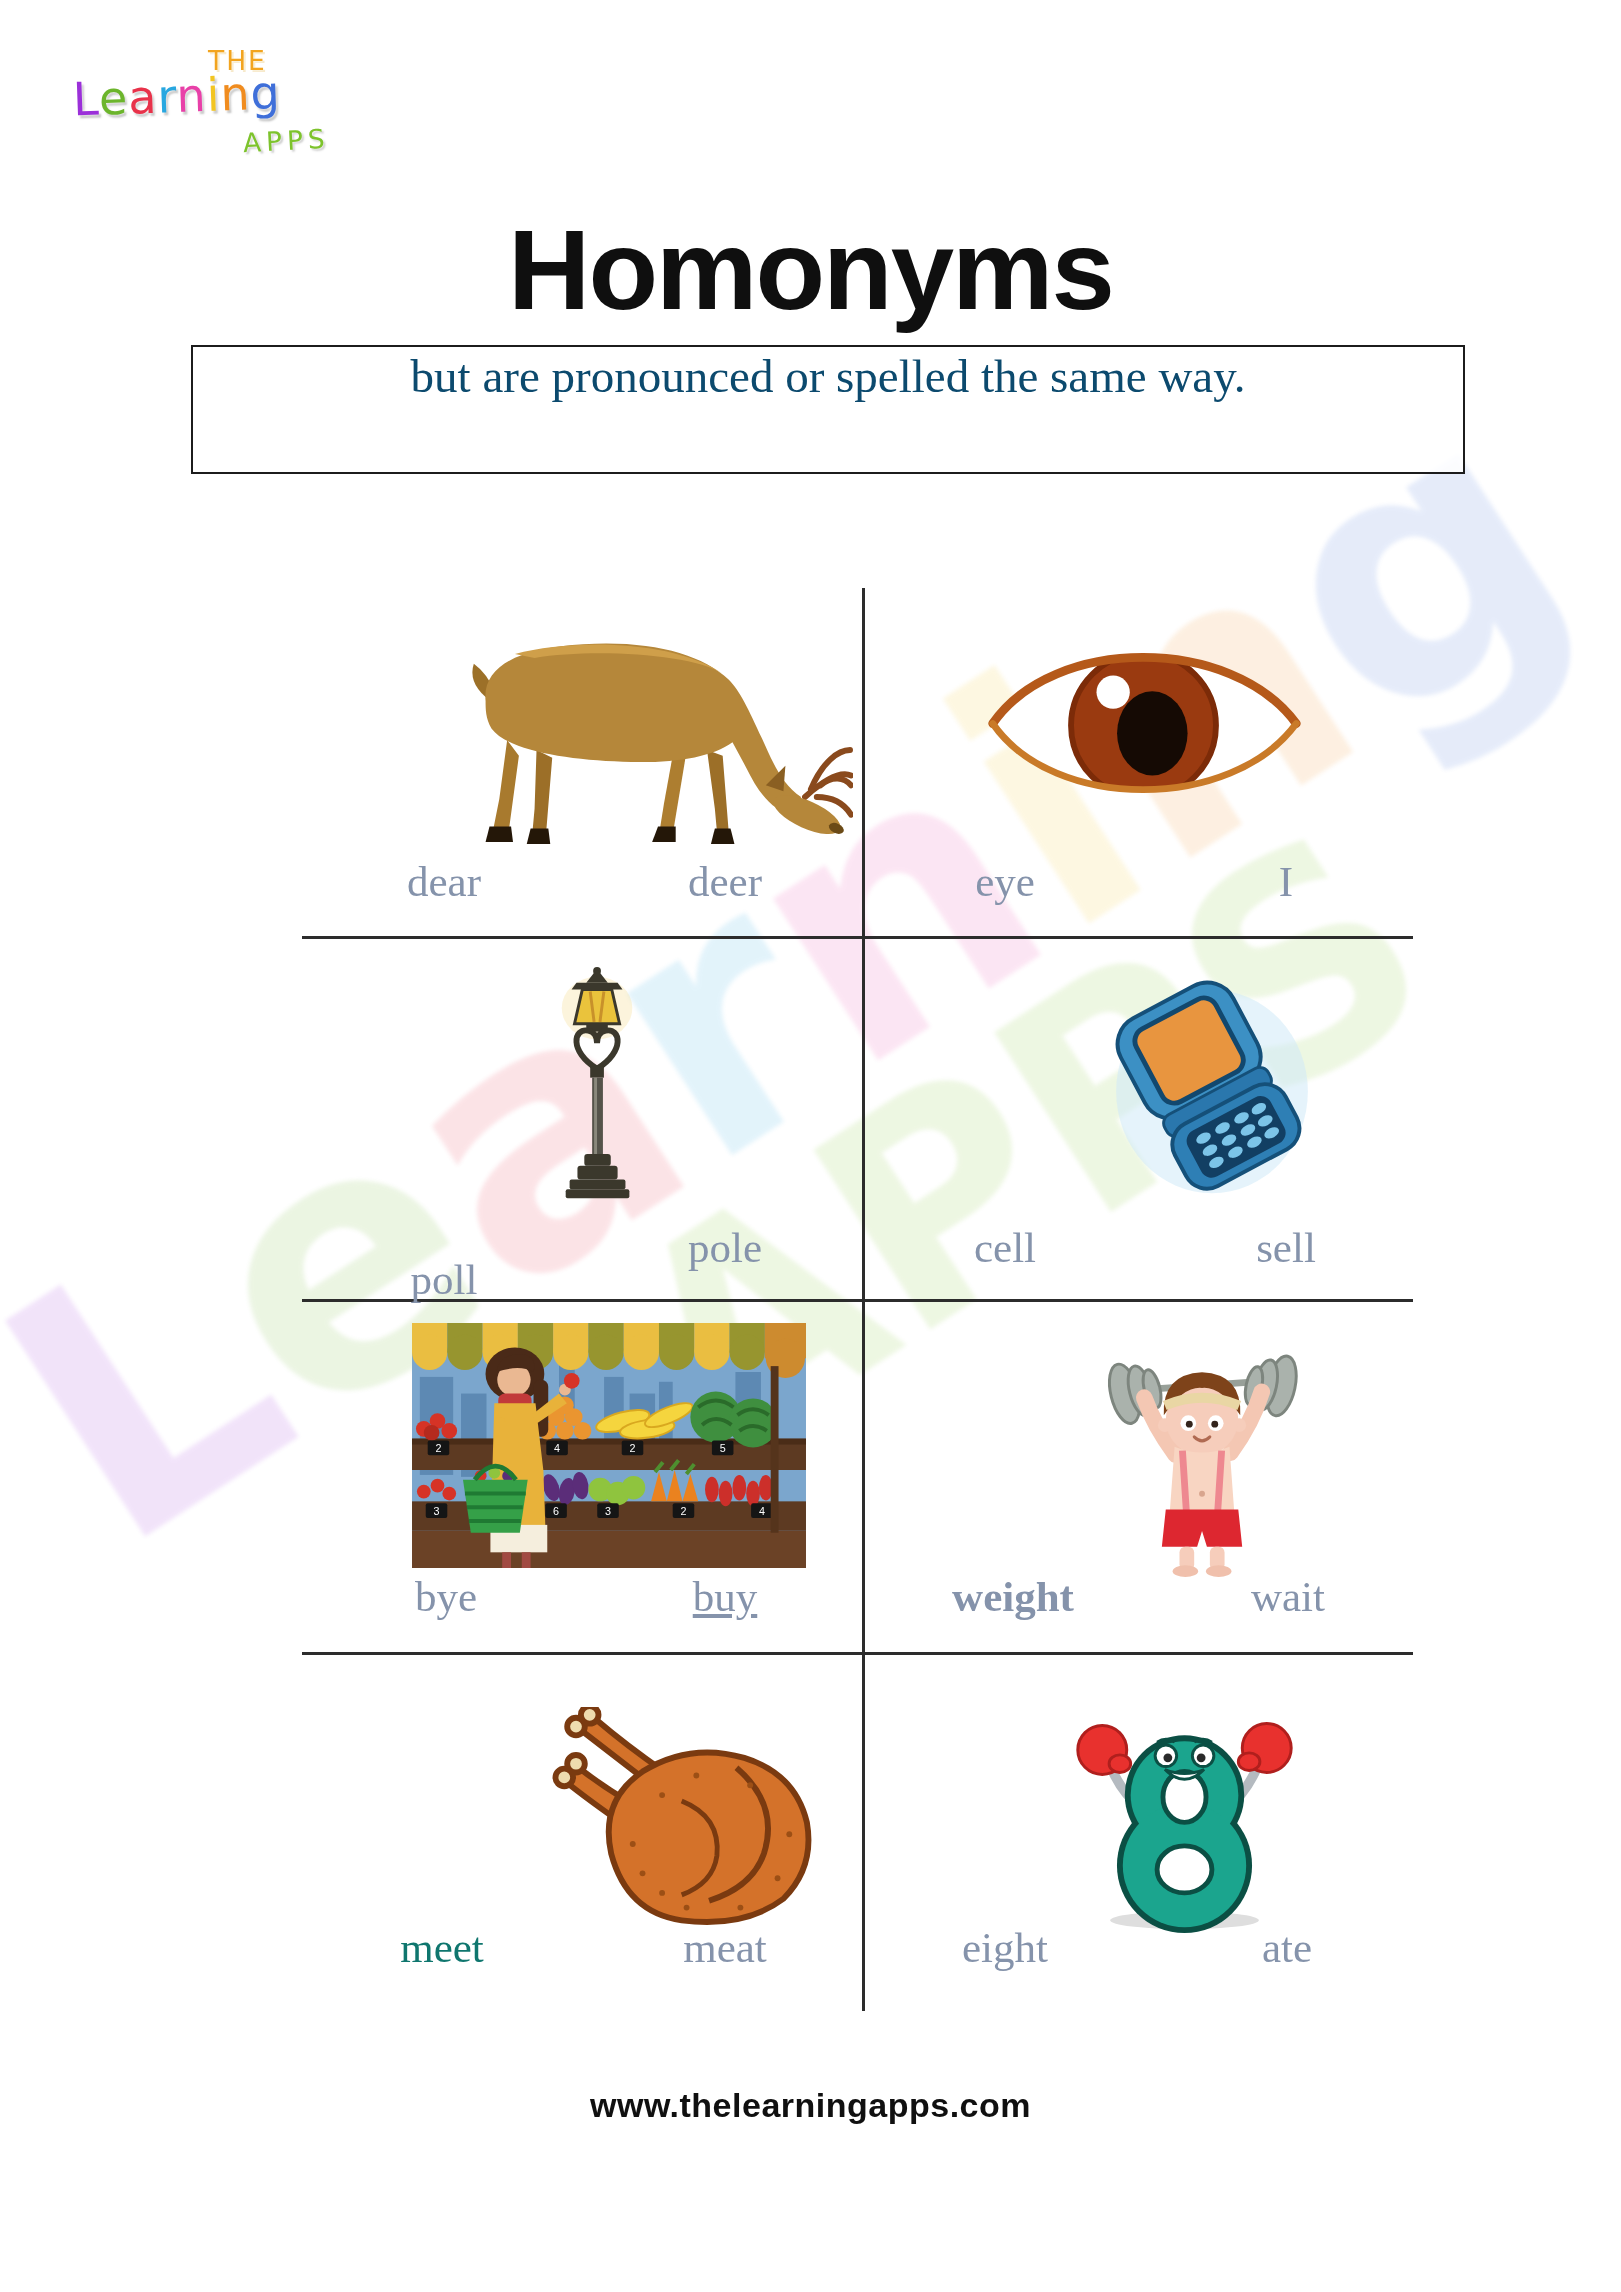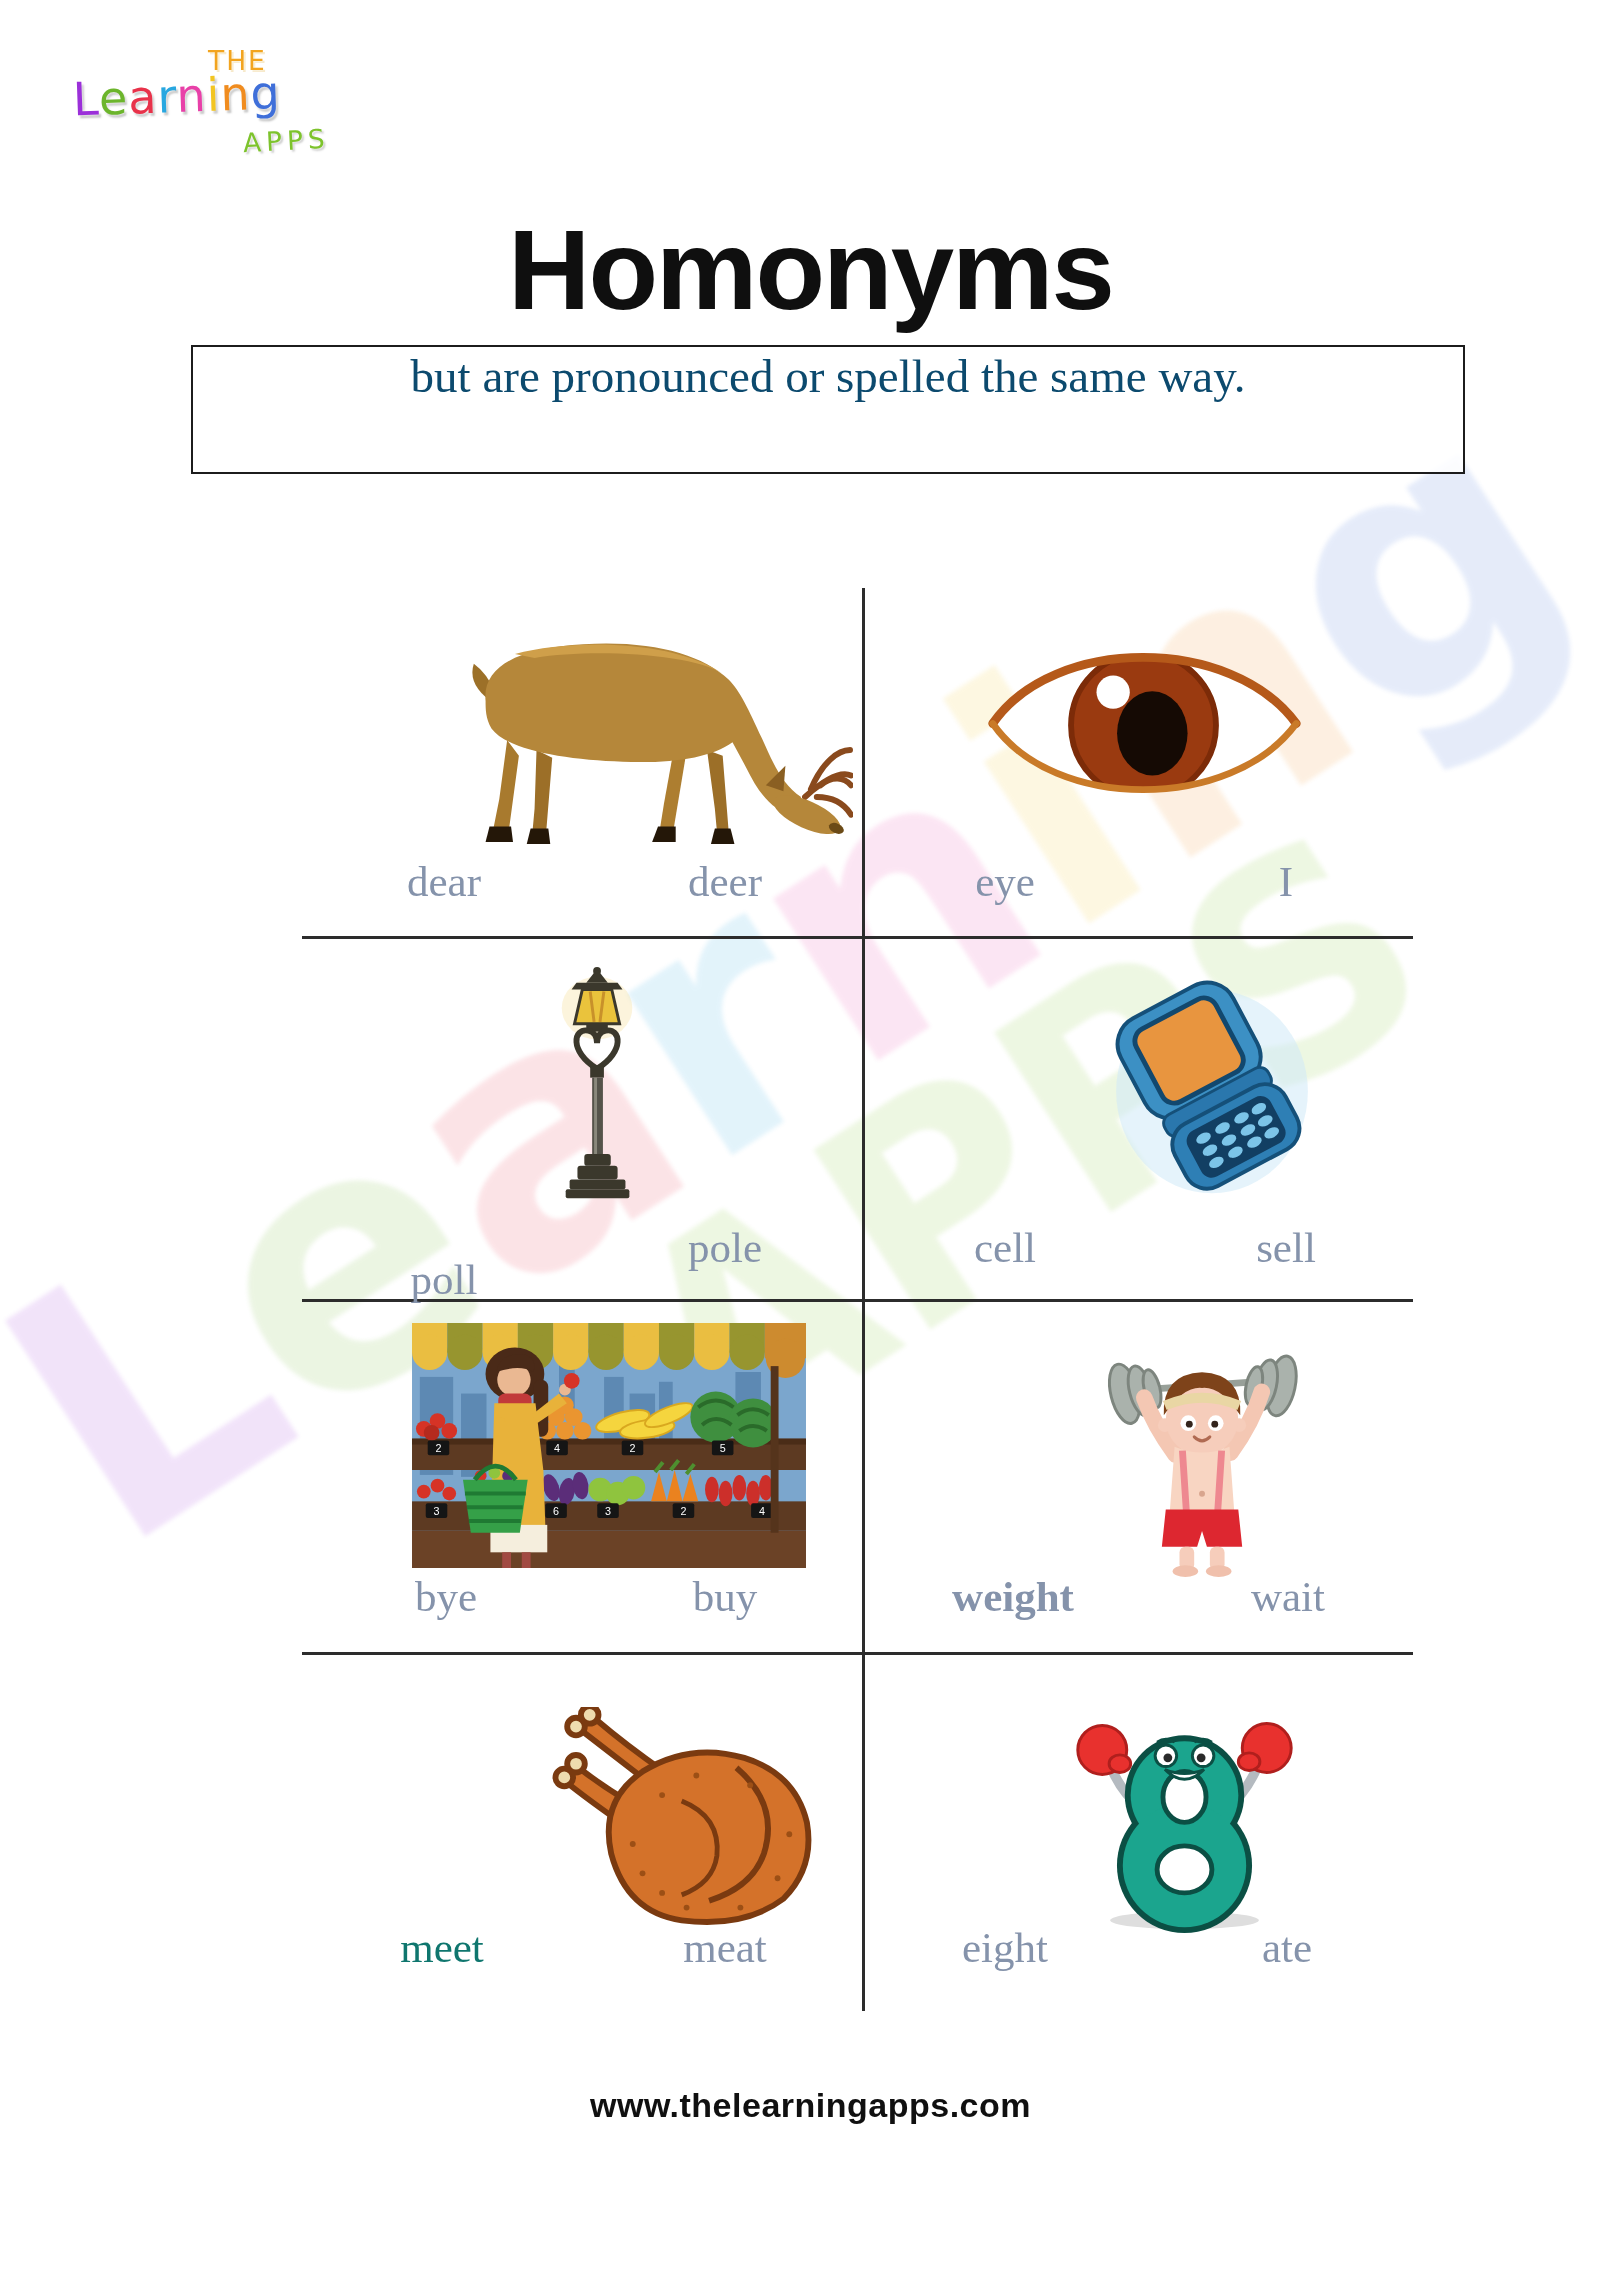--- a/index.html
+++ b/index.html
@@ -319,21 +319,21 @@
     <circle cx="101" cy="162" r="3" fill="#d8a58e"></circle>
     <path d="M81,118 L85,180 M121,118 L117,180" stroke="#ee8890" stroke-width="7"></path>
     <path d="M64,178 L138,178 L142,216 L106,216 L101,200 L96,216 L60,216 Z" fill="#dd2730"></path>
     <rect x="78" y="216" width="15" height="24" rx="6" fill="#f6cdbb"></rect>
     <rect x="109" y="216" width="15" height="24" rx="6" fill="#f6cdbb"></rect>
     <ellipse cx="84" cy="241" rx="13" ry="6" fill="#f0c0ac"></ellipse>
     <ellipse cx="118" cy="241" rx="13" ry="6" fill="#f0c0ac"></ellipse>
   </svg>
 
   <span class="word" style="left: 446px; top: 1572px; color: rgb(133, 147, 171);">bye</span>
-  <span class="word" style="left: 725px; top: 1572px; color: rgb(133, 147, 171);">buy</span>
+  <span class="word" style="left: 725px; top: 1572px; color: rgb(133, 147, 171); text-decoration: underline;">buy</span>
   <span class="word" style="left: 1013px; top: 1572px; color: rgb(133, 147, 171); font-weight: bold;">weight</span>
   <span class="word" style="left: 1288px; top: 1572px; color: rgb(133, 147, 171);">wait</span>
 
   <svg class="pic" style="left:515px;top:1707px" width="304" height="227" viewBox="0 0 310 232">
     <g stroke="#7a3a10" stroke-width="6" stroke-linejoin="round">
       <path d="M140,80 Q96,46 70,26 Q62,20 68,12 Q76,6 84,14 Q112,38 152,66 Z" fill="#d4722a"></path>
       <circle cx="62" cy="20" r="9" fill="#eedcae"></circle>
         <circle cx="76" cy="8" r="9" fill="#eedcae"></circle>
       <path d="M128,132 Q84,102 56,80 Q48,74 54,66 Q62,58 70,66 Q104,92 144,112 Z" fill="#d4722a"></path>
       <circle cx="50" cy="72" r="9" fill="#eedcae"></circle>

